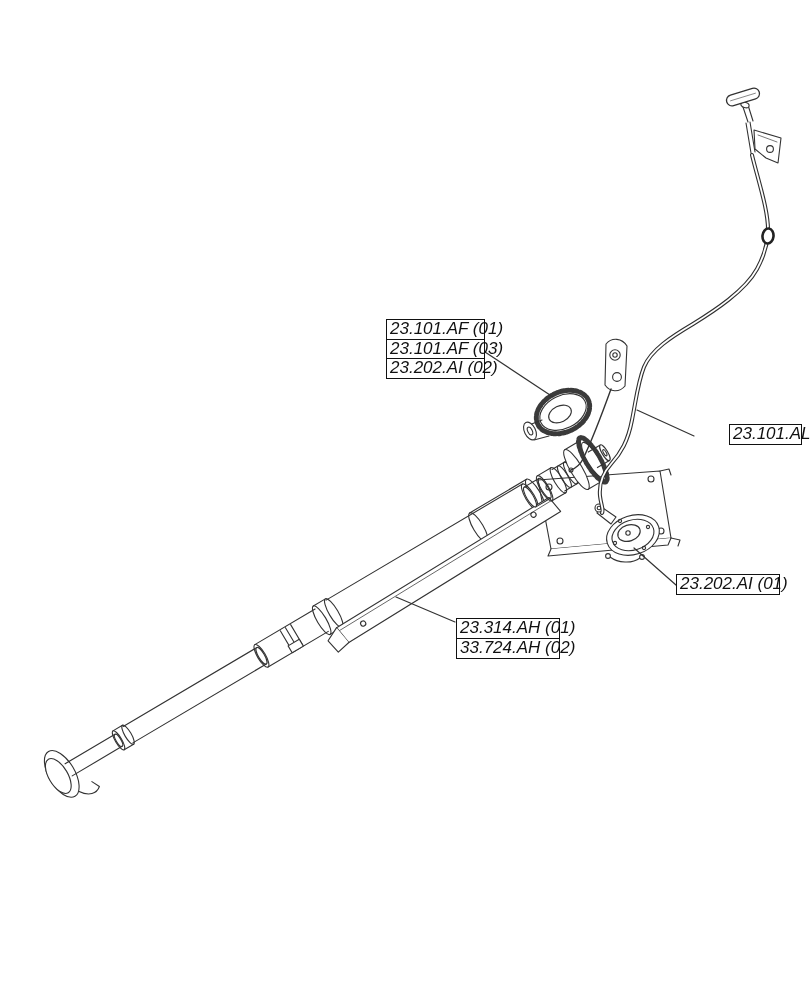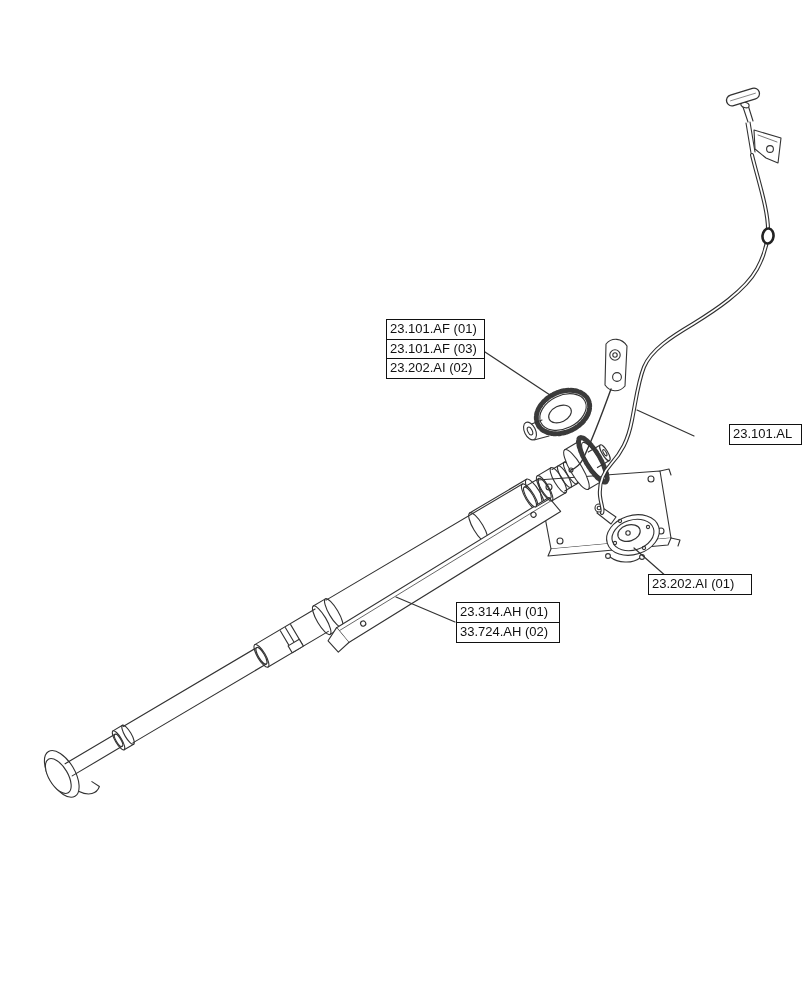--- a/index.html
+++ b/index.html
@@ -13,26 +13,27 @@
   }
   svg.drawing { position: absolute; left: 0; top: 0; }
   .callout-stack { position: absolute; }
   .callout-box {
     box-sizing: border-box;
     width: 100%;
     height: 21px;
     border: 1.5px solid #111111;
     background: #ffffff;
     color: #111111;
-    font-size: 13px;
+    font-size: 17px;
     line-height: 18px;
     padding: 0 3px;
-    text-align: left;
+    text-align: right;
     white-space: nowrap;
     cursor: pointer;
+    font-style: italic;
   }
   .callout-box + .callout-box { margin-top: -1.5px; }
 </style>
 </head>
 <body>
 
 <div class="stage">
 
   <svg class="drawing" width="812" height="1000" viewBox="0 0 812 1000" xmlns="http://www.w3.org/2000/svg">
     <g stroke="#333333" stroke-width="1.1" fill="none" stroke-linecap="round" stroke-linejoin="round">
@@ -177,22 +178,22 @@
   <div class="callout-stack" style="left:386px; top:319px; width:99px;">
     <div class="callout-box">23.101.AF (01)</div>
     <div class="callout-box">23.101.AF (03)</div>
     <div class="callout-box">23.202.AI (02)</div>
   </div>
 
   <div class="callout-stack" style="left:695px; top:424px; width:73px;margin-left:34px;">
     <div class="callout-box">23.101.AL</div>
   </div>
 
-  <div class="callout-stack" style="left:648px; top:574px; width:104px;border-radius:6px;">
+  <div class="callout-stack" style="left:676px; top:574px; width:104px;border-radius:6px;">
     <div class="callout-box">23.202.AI (01)</div>
   </div>
 
-  <div class="callout-stack" style="left:456px; top:602px; width:104px;">
+  <div class="callout-stack" style="left:456px; top:618px; width:104px;">
     <div class="callout-box">23.314.AH (01)</div>
     <div class="callout-box">33.724.AH (02)</div>
   </div>
 
 </div>
 
 </body></html>

